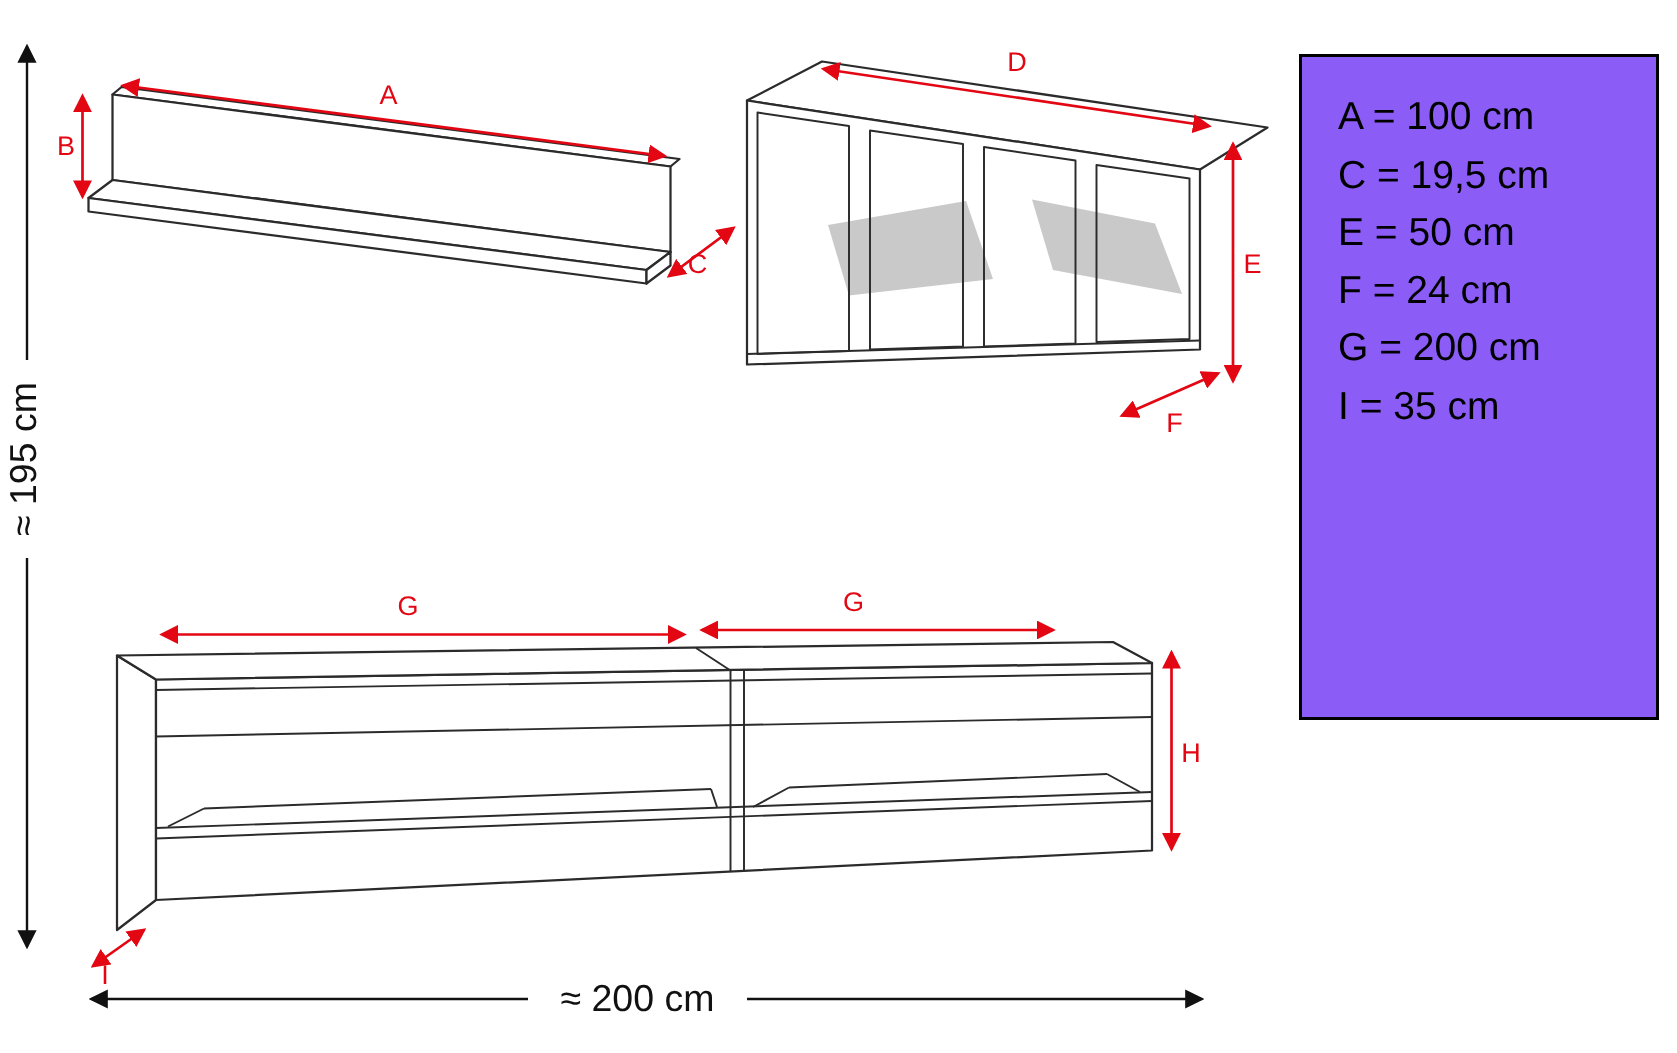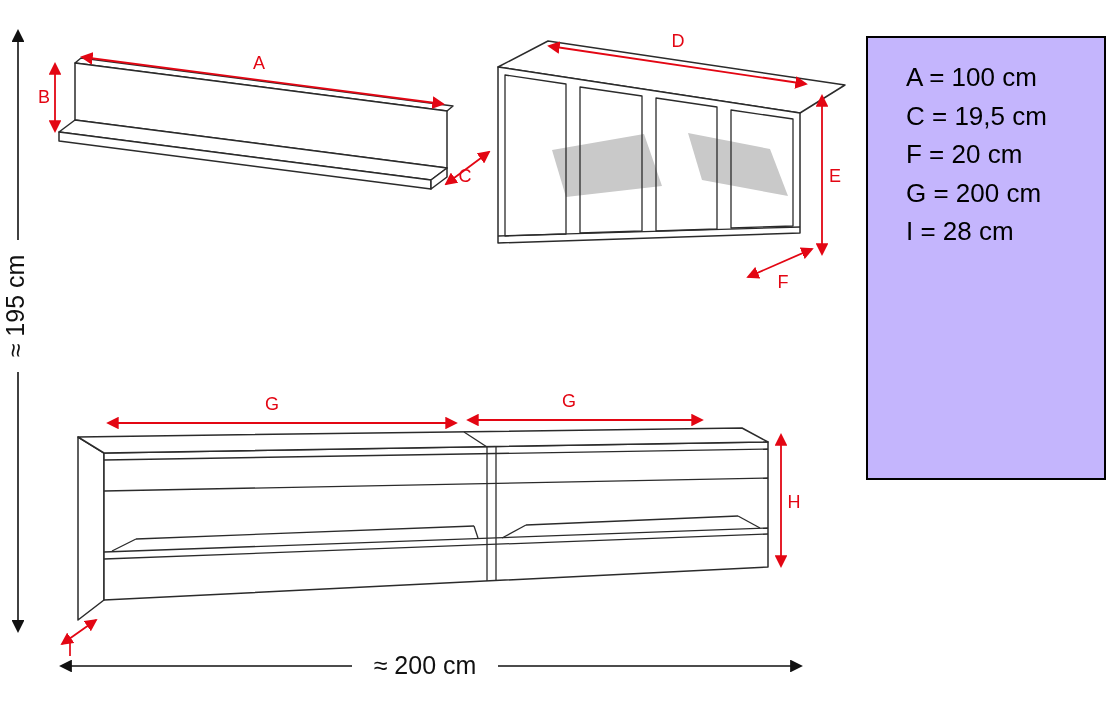--- a/index.html
+++ b/index.html
@@ -15,22 +15,22 @@
   #art { position: absolute; left: 0; top: 0; }
 
   
   .legend {
     position: absolute;
     left: 866px;
     top: 36px;
     width: 240px;
     height: 444px;
     border: 2px solid #000000;
-    background: #c4b5fd;
-    padding: 20px 0 0 38px;
+    background: #8b5cf6;
+    padding: 20px 0 0 24px;
   }
   .legend-item {
     font-size: 26px;
     line-height: 38.5px;
     color: #000000;
     white-space: nowrap;
   }
 
   
   svg text { font-family: "Liberation Sans", sans-serif; }
@@ -136,18 +136,19 @@
 
       <line class="ov" x1="61" y1="666" x2="352" y2="666" marker-start="url(#ab)"></line>
       <line class="ov" x1="498" y1="666" x2="801" y2="666" marker-end="url(#ab)"></line>
       <text class="ov-label" x="425" y="674" text-anchor="middle">≈ 200 cm</text>
     </g>
   </svg>
 
   <div class="legend">
     <div class="legend-item">A = 100 cm</div>
     <div class="legend-item">C = 19,5 cm</div>
-    <div class="legend-item">F = 20 cm</div>
+    <div class="legend-item">E = 50 cm</div>
+    <div class="legend-item">F = 24 cm</div>
     <div class="legend-item">G = 200 cm</div>
-    <div class="legend-item">I = 28 cm</div>
+    <div class="legend-item">I = 35 cm</div>
   </div>
 
 </div>
 
 </body></html>

